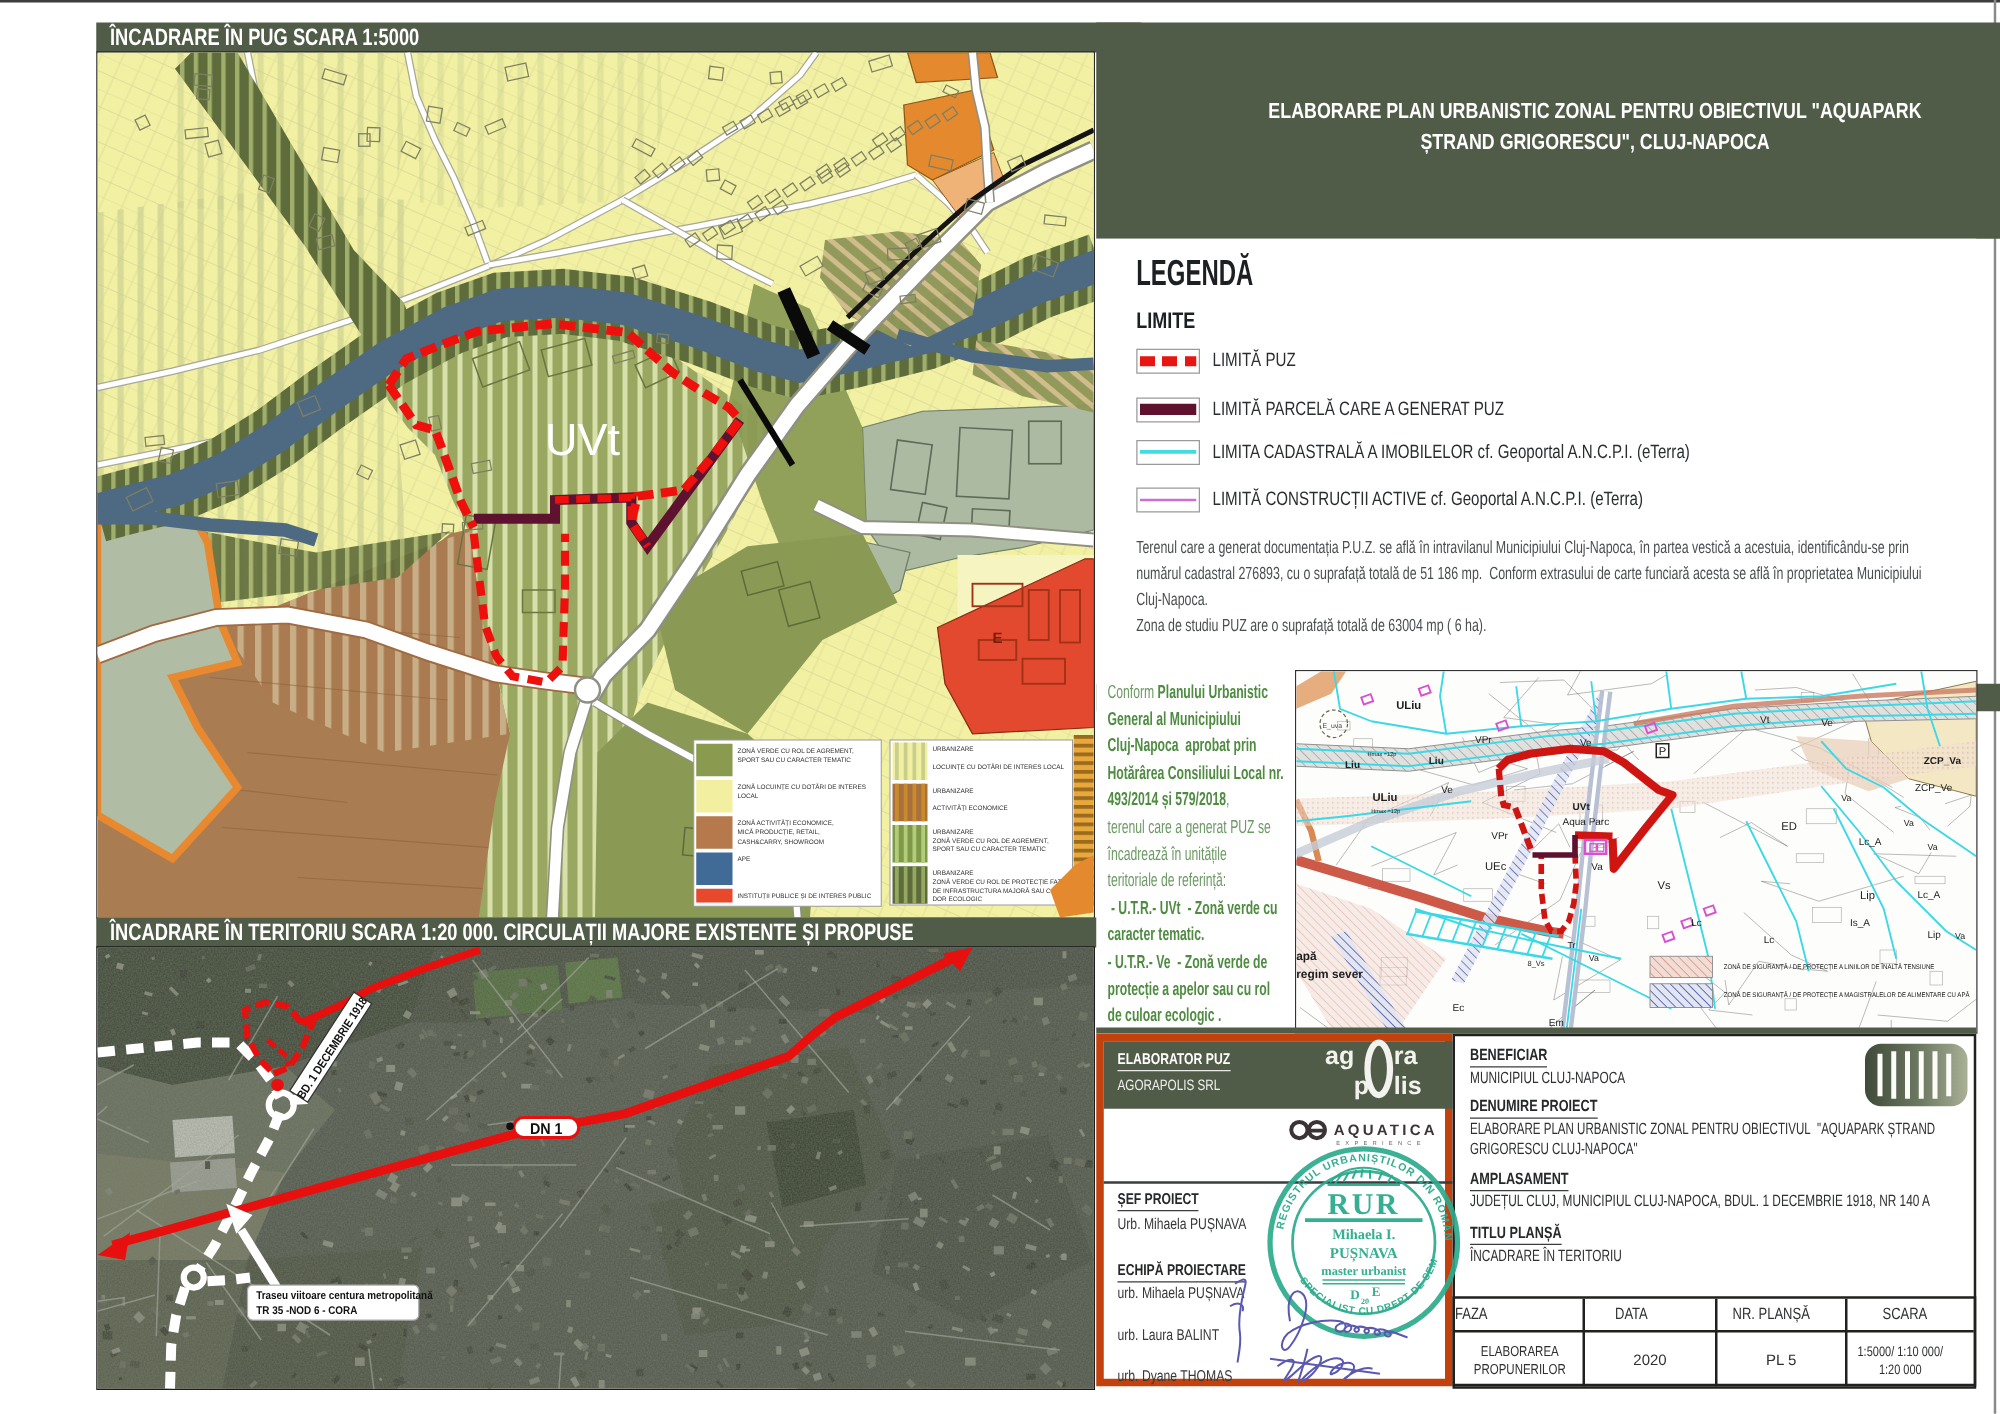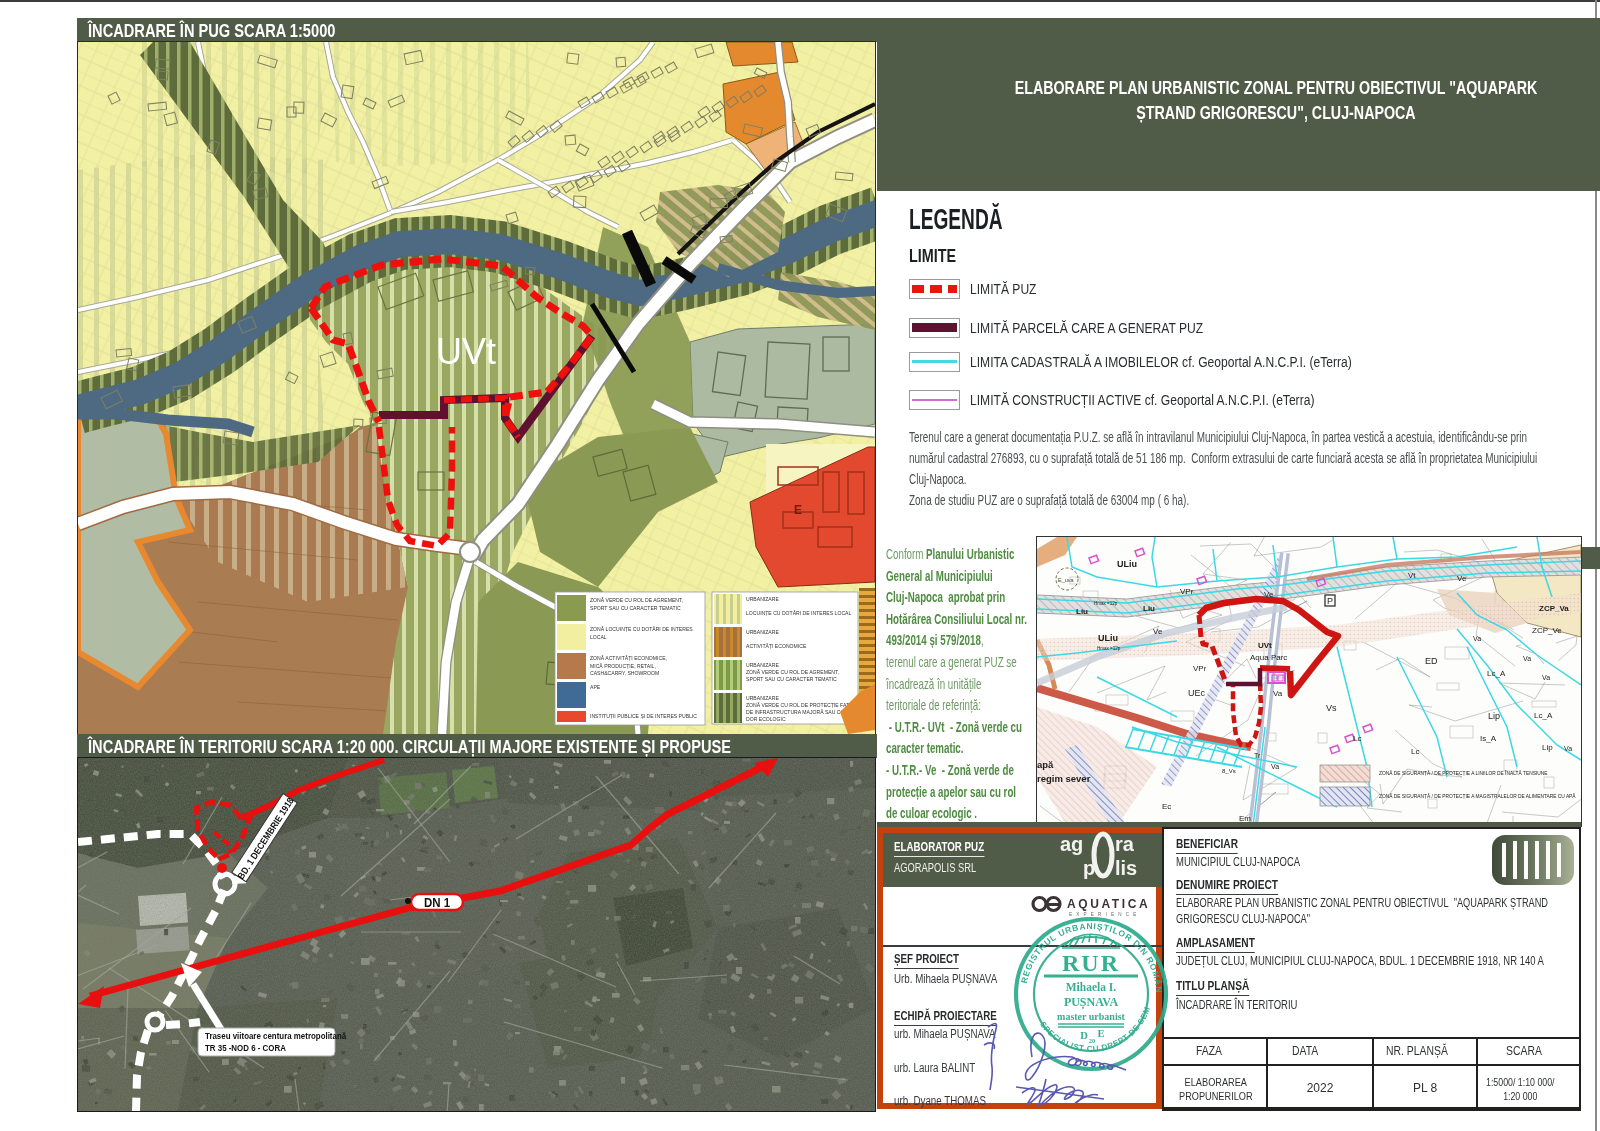--- a/index.html
+++ b/index.html
@@ -1286,27 +1286,27 @@
   <div style="position:absolute;left:12px;top:124px;width:620px;white-space:nowrap;font-size:13px;color:#2e3032;transform:scaleX(.73);transform-origin:0 0;">JUDEȚUL CLUJ, MUNICIPIUL CLUJ-NAPOCA, BDUL. 1 DECEMBRIE 1918, NR 140 A</div>
 
   <div style="position:absolute;left:12px;top:149px;font-size:13px;font-weight:bold;color:#26282a;border-bottom:1.5px solid #3a3d40;padding-bottom:2px;transform:scaleX(.78);transform-origin:0 0;">TITLU PLANȘĂ</div>
   <div style="position:absolute;left:12px;top:168px;font-size:13px;color:#2e3032;transform:scaleX(.73);transform-origin:0 0;">ÎNCADRARE ÎN TERITORIU</div>
 
   <div class="abs" style="left:-2px;top:208px;width:419px;height:74px;border:2px solid #20211f;box-sizing:border-box;">
     <div class="abs" style="left:0;top:0;width:415px;height:25px;border-bottom:2px solid #20211f;"></div>
     <div class="abs" style="left:102px;top:0;width:2px;height:70px;background:#20211f;"></div>
     <div class="abs" style="left:208px;top:0;width:2px;height:70px;background:#20211f;"></div>
     <div class="abs" style="left:312px;top:0;width:2px;height:70px;background:#20211f;"></div>
-    <div class="abs" style="left:0;top:4px;width:96px;text-align:center;font-size:13px;color:#2e3032;"><span class="cx" style="transform:scaleX(.8);">FAZA</span></div>
+    <div class="abs" style="left:0;top:4px;width:96px;text-align:left;font-size:13px;color:#2e3032;"><span class="cx" style="transform:scaleX(.8);">FAZA</span></div>
     <div class="abs" style="left:92px;top:4px;width:104px;text-align:center;font-size:13px;color:#2e3032;"><span class="cx" style="transform:scaleX(.8);">DATA</span></div>
     <div class="abs" style="left:210px;top:4px;width:102px;text-align:center;font-size:13px;color:#2e3032;"><span class="cx" style="transform:scaleX(.8);">NR. PLANȘĂ</span></div>
     <div class="abs" style="left:314px;top:4px;width:101px;text-align:center;font-size:13px;color:#2e3032;"><span class="cx" style="transform:scaleX(.8);">SCARA</span></div>
     <div class="abs" style="left:0;top:36px;width:122px;text-align:center;font-size:11.5px;line-height:14px;color:#2e3032;"><span class="cx" style="transform:scaleX(.8);">ELABORAREA<br>PROPUNERILOR</span></div>
-    <div class="abs" style="left:104px;top:42px;width:104px;text-align:center;font-size:12px;color:#2e3032;">2022</div>
-    <div class="abs" style="left:210px;top:42px;width:102px;text-align:center;font-size:12px;color:#2e3032;">PL 8</div>
+    <div class="abs" style="left:104px;top:42px;width:104px;text-align:center;font-size:12px;color:#2e3032;">2020</div>
+    <div class="abs" style="left:210px;top:42px;width:102px;text-align:center;font-size:12px;color:#2e3032;">PL 5</div>
     <div class="abs" style="left:314px;top:36px;width:101px;text-align:center;font-size:11px;line-height:14px;color:#2e3032;"><span class="cx" style="transform:scaleX(.8);">1:5000/ 1:10 000/<br>1:20 000</span></div>
   </div>
 </div>
 
 <svg class="abs" style="left:1058px;top:828px;" width="100" height="54" viewBox="0 0 100 54">
 <g fill="#f2f2ee" font-family="Liberation Sans" font-weight="bold">
 <text x="2" y="23" font-size="20">ag</text>
 <text x="57" y="23" font-size="20">ra</text>
 <text x="25" y="47" font-size="20">p</text>
 <text x="57" y="47" font-size="20">lis</text>

